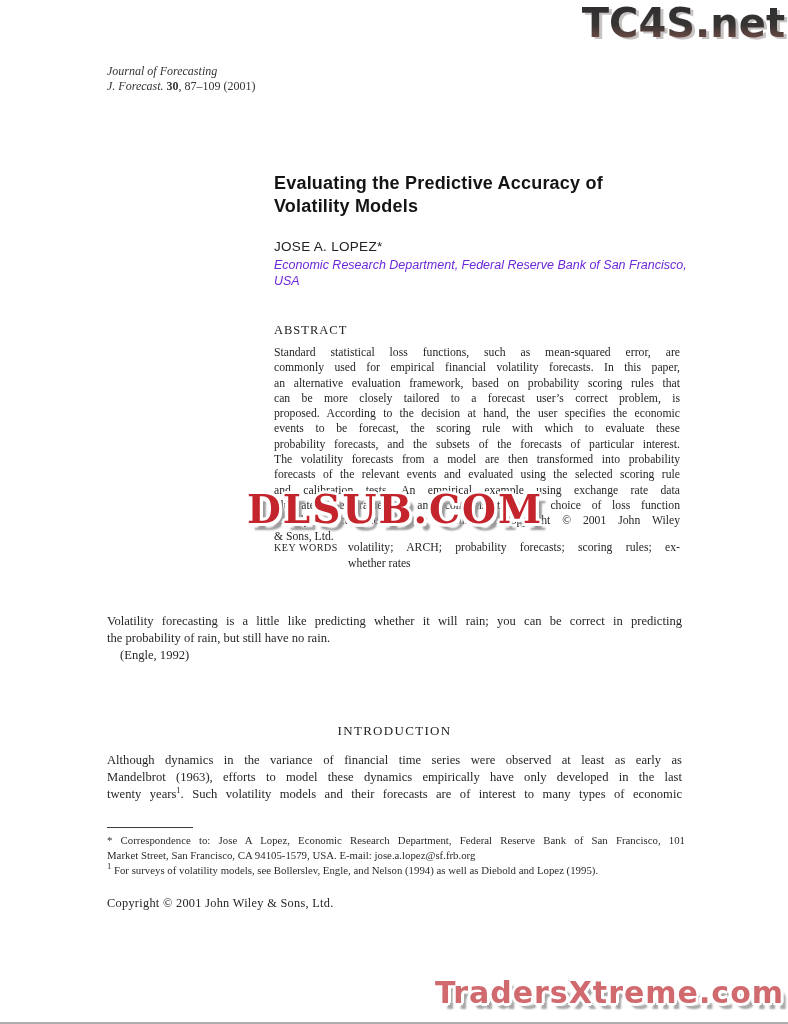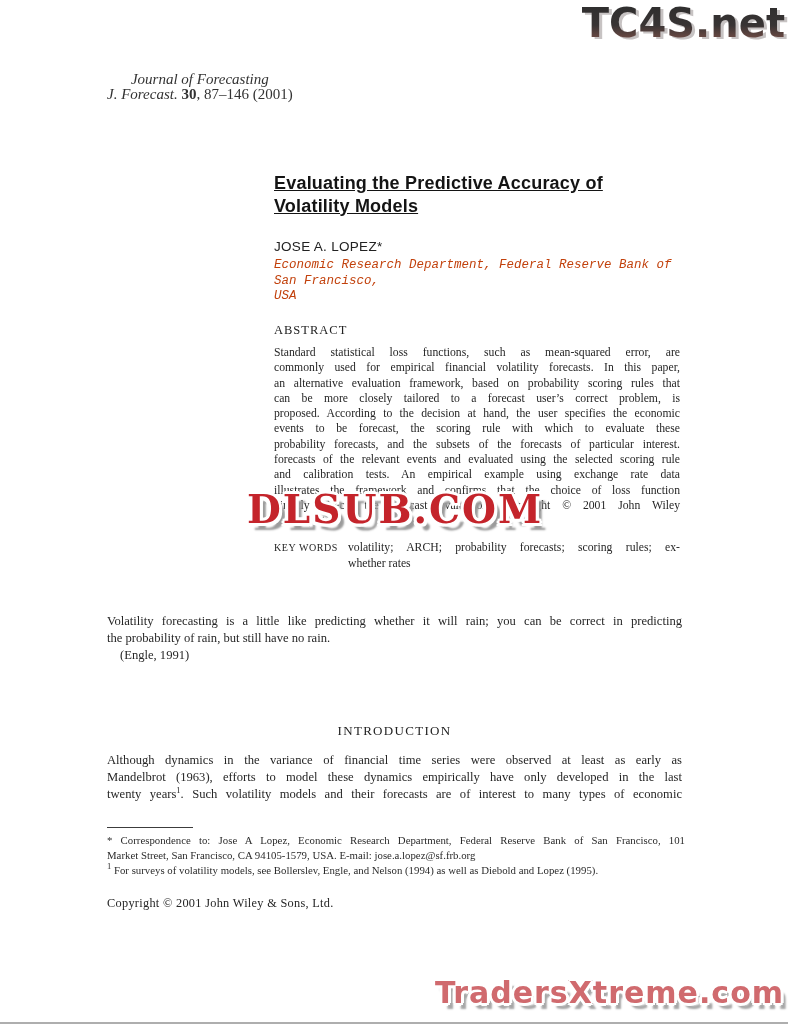--- a/index.html
+++ b/index.html
@@ -2,38 +2,38 @@
 <html><head>
 <meta charset="utf-8">
 <style>
   html,body { margin:0; padding:0; background:#777; }
   .page {
     position:relative; width:788px; height:1024px; margin:0 auto;
     background:#ffffff; overflow:hidden;
     font-family:"Liberation Serif", serif; color:#2e2e2e;
   }
   
-  .journal-head { position:absolute; left:107px; top:72px; font-size:15px; line-height:14.5px; color:#333;text-align:center; }
+  .journal-head { position:absolute; left:107px; top:64px; font-size:12px; line-height:14.5px; color:#333; }
   .journal-head .jname { font-style:italic; }
   .journal-head .jit { font-style:italic; }
   .journal-head .jvol { font-weight:bold; }
   
   .title {
     position:absolute; left:274px; top:172px; width:420px;
     font-family:"Liberation Sans", sans-serif; font-weight:bold;
-    font-size:18px; line-height:22.5px; color:#141414; letter-spacing:0.2px;text-decoration:underline;
+    font-size:18px; line-height:22.5px; color:#141414; letter-spacing:0.2px;
   }
   .author {
     position:absolute; left:274px; top:239px;
     font-family:"Liberation Sans", sans-serif; font-size:13.5px; color:#222; letter-spacing:0.3px;
   }
   .affiliation {
     position:absolute; left:274px; top:258px; width:420px;
-    font-family:Liberation Mono, monospace; font-style:italic;
-    font-size:12.5px; line-height:15.5px; color:#c2410c;
+    font-family:Liberation Sans, sans-serif; font-style:italic;
+    font-size:12.5px; line-height:15.5px; color:#6d28d9;
   }
   
   .abs-head { position:absolute; left:274px; top:323px; font-size:12.5px; letter-spacing:1px; color:#222; }
   .abs-body { position:absolute; left:274px; top:345px; width:406px; font-size:11.7px; line-height:15.3px; color:#262626; }
   .abs-line { text-align:justify; text-align-last:justify; }
   .abs-line.last { text-align-last:left; }
   .kw { position:absolute; left:274px; top:540px; width:406px; font-size:11.7px; color:#262626; }
   .kw-label { position:absolute; left:0; top:2px; font-size:10px; letter-spacing:0.6px; }
   .kw-lines { margin-left:74px; width:332px; line-height:16px; }
   .kw-line1 { text-align:justify; text-align-last:justify; }
@@ -91,21 +91,21 @@
   }
   .bottom-line { position:absolute; left:0; bottom:0; width:100%; height:2px; background:#aeaeae; }
 </style>
 </head>
 <body>
 
 <div class="page">
 
   <div class="journal-head">
     <div class="jname">Journal of Forecasting</div>
-    <div><span class="jit">J. Forecast. </span><span class="jvol">30</span><span>, 87–146 (2001)</span></div>
+    <div><span class="jit">J. Forecast. </span><span class="jvol">30</span><span>, 87–109 (2001)</span></div>
   </div>
 
   <div class="title">
     <div>Evaluating the Predictive Accuracy of</div>
     <div>Volatility Models</div>
   </div>
   <div class="author">JOSE A. LOPEZ*</div>
   <div class="affiliation">
     <div>Economic Research Department, Federal Reserve Bank of San Francisco,</div>
     <div>USA</div>
@@ -113,39 +113,40 @@
 
   <div class="abs-head">ABSTRACT</div>
   <div class="abs-body">
     <div class="abs-line">Standard statistical loss functions, such as mean-squared error, are</div>
     <div class="abs-line">commonly used for empirical financial volatility forecasts. In this paper,</div>
     <div class="abs-line">an alternative evaluation framework, based on probability scoring rules that</div>
     <div class="abs-line">can be more closely tailored to a forecast user’s correct problem, is</div>
     <div class="abs-line">proposed. According to the decision at hand, the user specifies the economic</div>
     <div class="abs-line">events to be forecast, the scoring rule with which to evaluate these</div>
     <div class="abs-line">probability forecasts, and the subsets of the forecasts of particular interest.</div>
+    <div class="abs-line">The volatility forecasts from a model are then transformed into probability</div>
     <div class="abs-line">forecasts of the relevant events and evaluated using the selected scoring rule</div>
     <div class="abs-line">and calibration tests. An empirical example using exchange rate data</div>
     <div class="abs-line">illustrates the framework and confirms that the choice of loss function</div>
     <div class="abs-line">directly affects the forecast evaluation. Copyright © 2001 John Wiley</div>
     <div class="abs-line last">&amp; Sons, Ltd.</div>
   </div>
 
   <div class="kw">
     <div class="kw-label">KEY WORDS</div>
     <div class="kw-lines">
       <div class="kw-line1">volatility; ARCH; probability forecasts; scoring rules; ex-</div>
       <div>whether rates</div>
     </div>
   </div>
 
   <div class="epigraph">
     <div class="epi-line0">Volatility forecasting is a little like predicting whether it will rain; you can be correct in predicting</div>
     <div>the probability of rain, but still have no rain.</div>
-    <div class="epi-attr">(Engle, 1991)</div>
+    <div class="epi-attr">(Engle, 1992)</div>
   </div>
 
   <div class="intro-head">INTRODUCTION</div>
   <div class="intro-para">
     <div class="intro-line">Although dynamics in the variance of financial time series were observed at least as early as</div>
     <div class="intro-line">Mandelbrot (1963), efforts to model these dynamics empirically have only developed in the last</div>
     <div class="intro-line"><span>twenty years</span><span class="sup">1</span><span>. Such volatility models and their forecasts are of interest to many types of economic</span></div>
   </div>
 
   <div class="fn-rule"></div>

